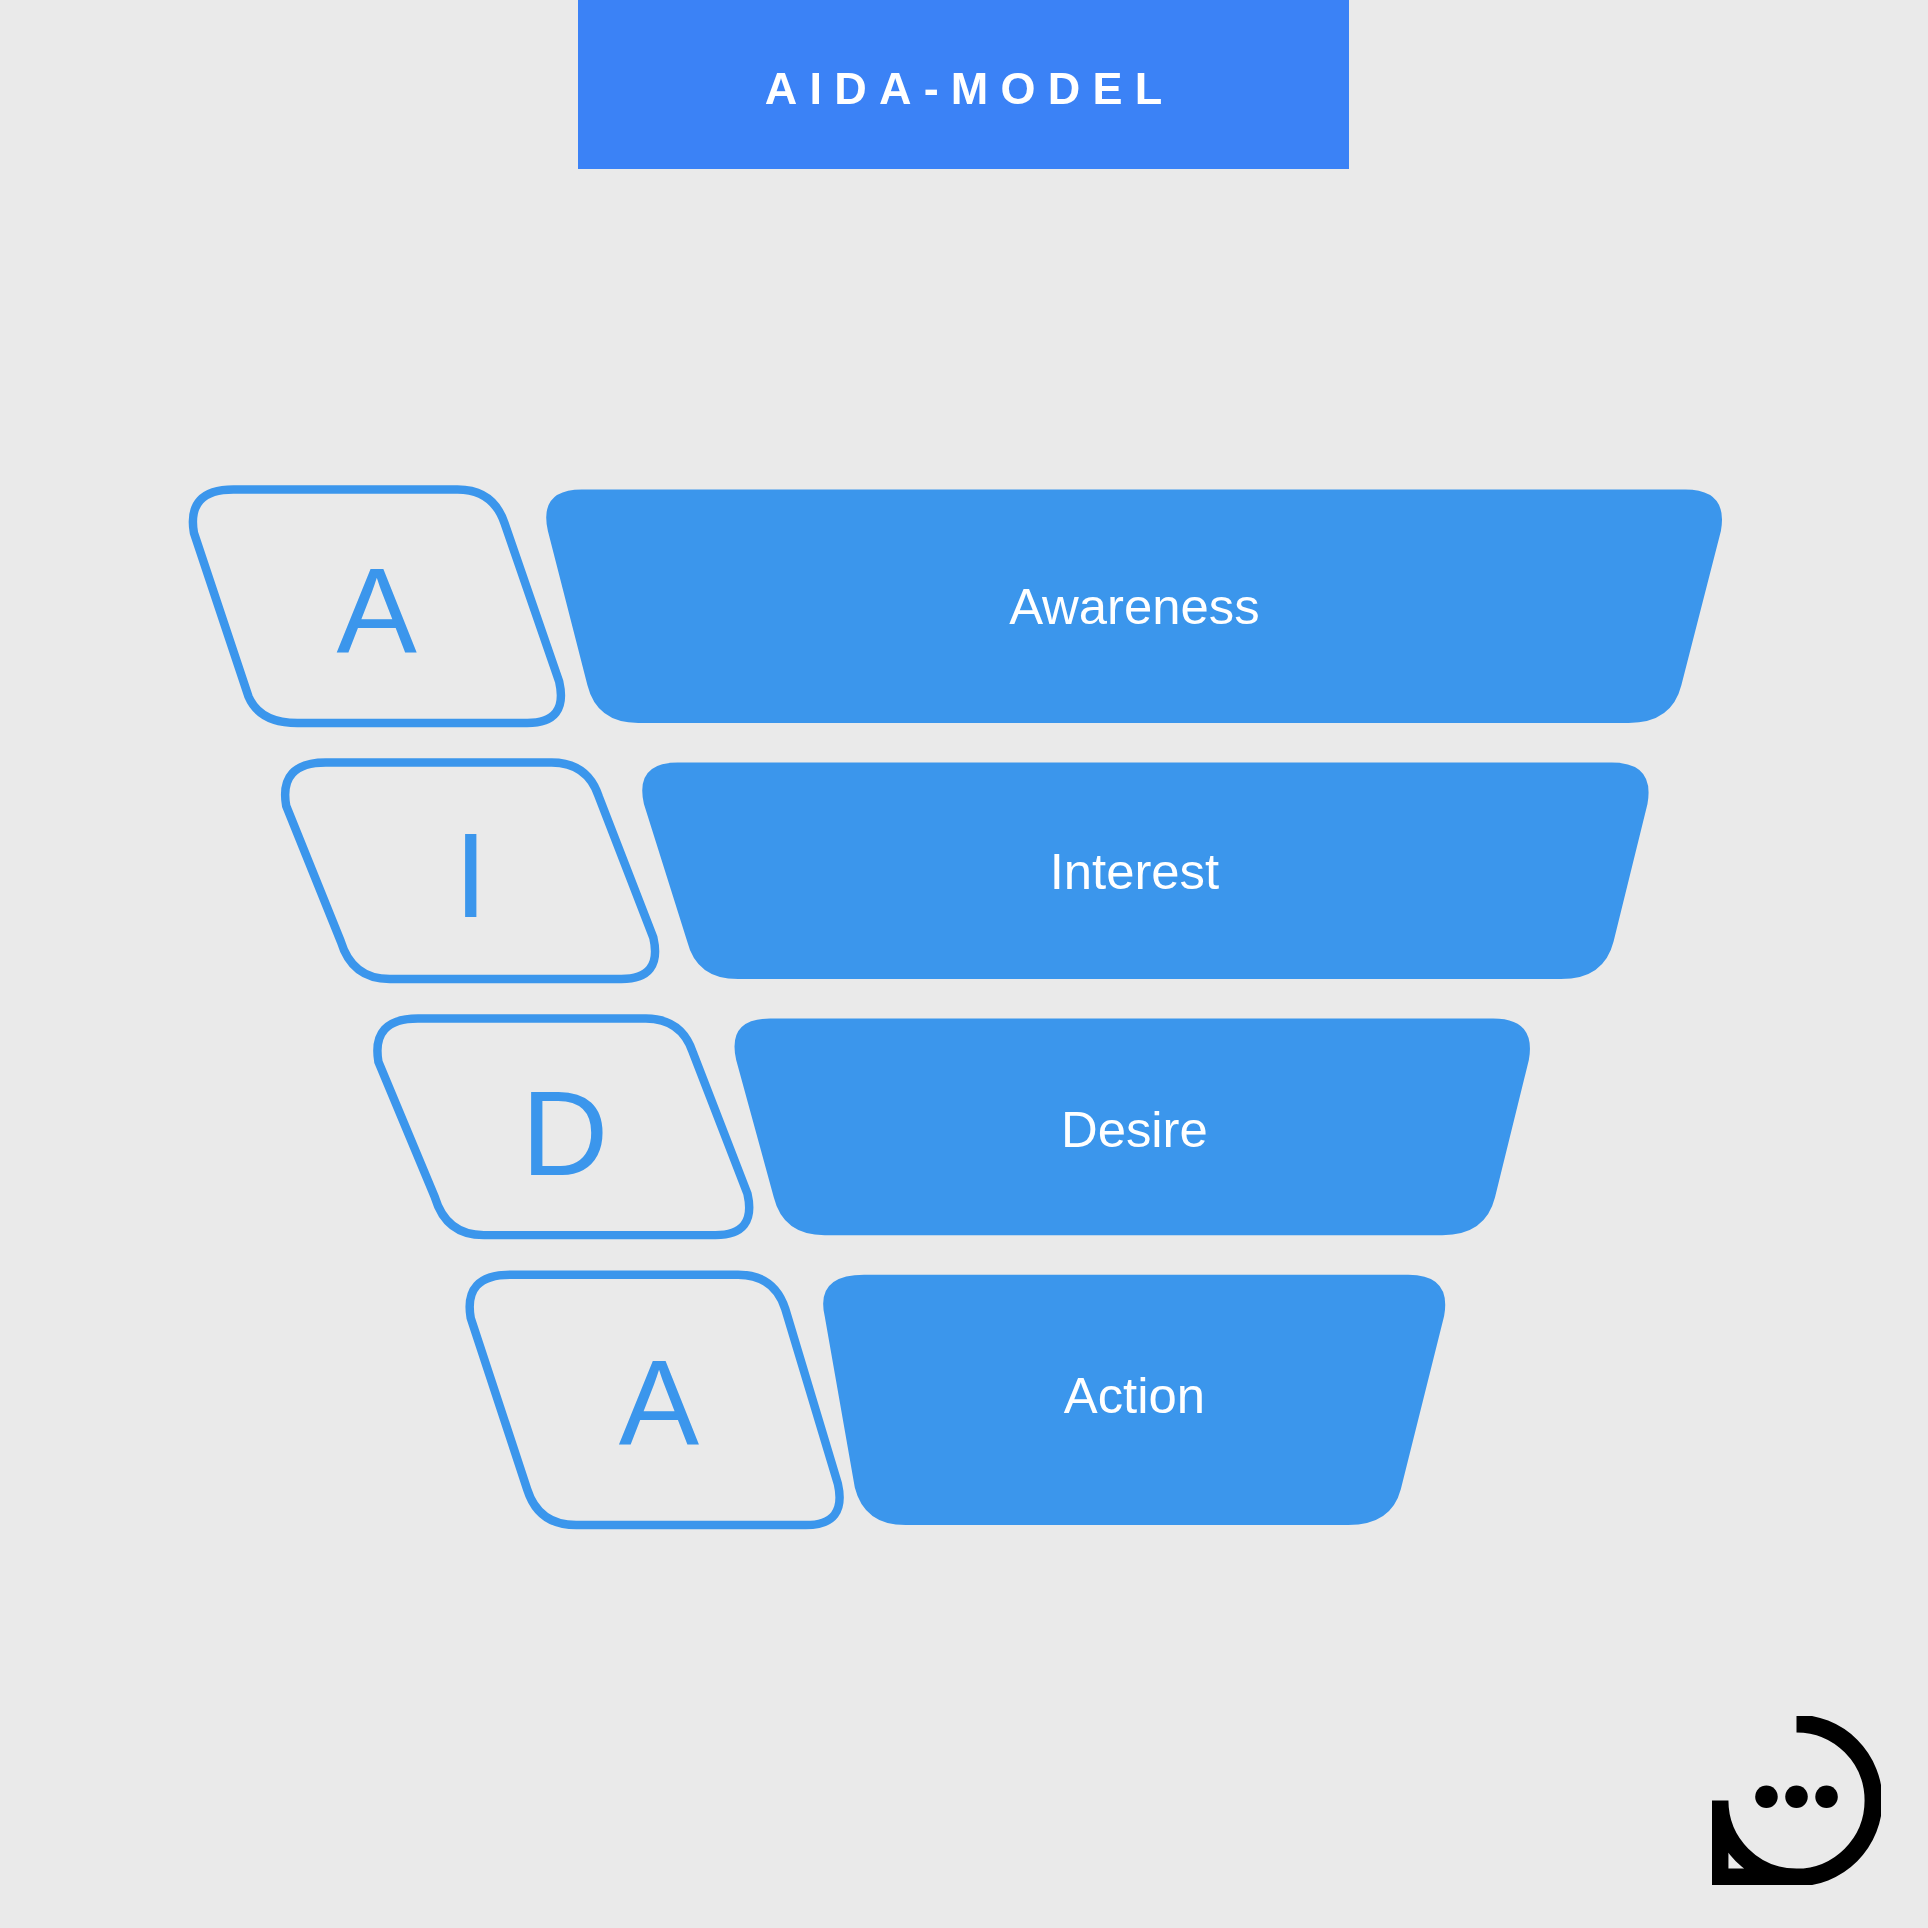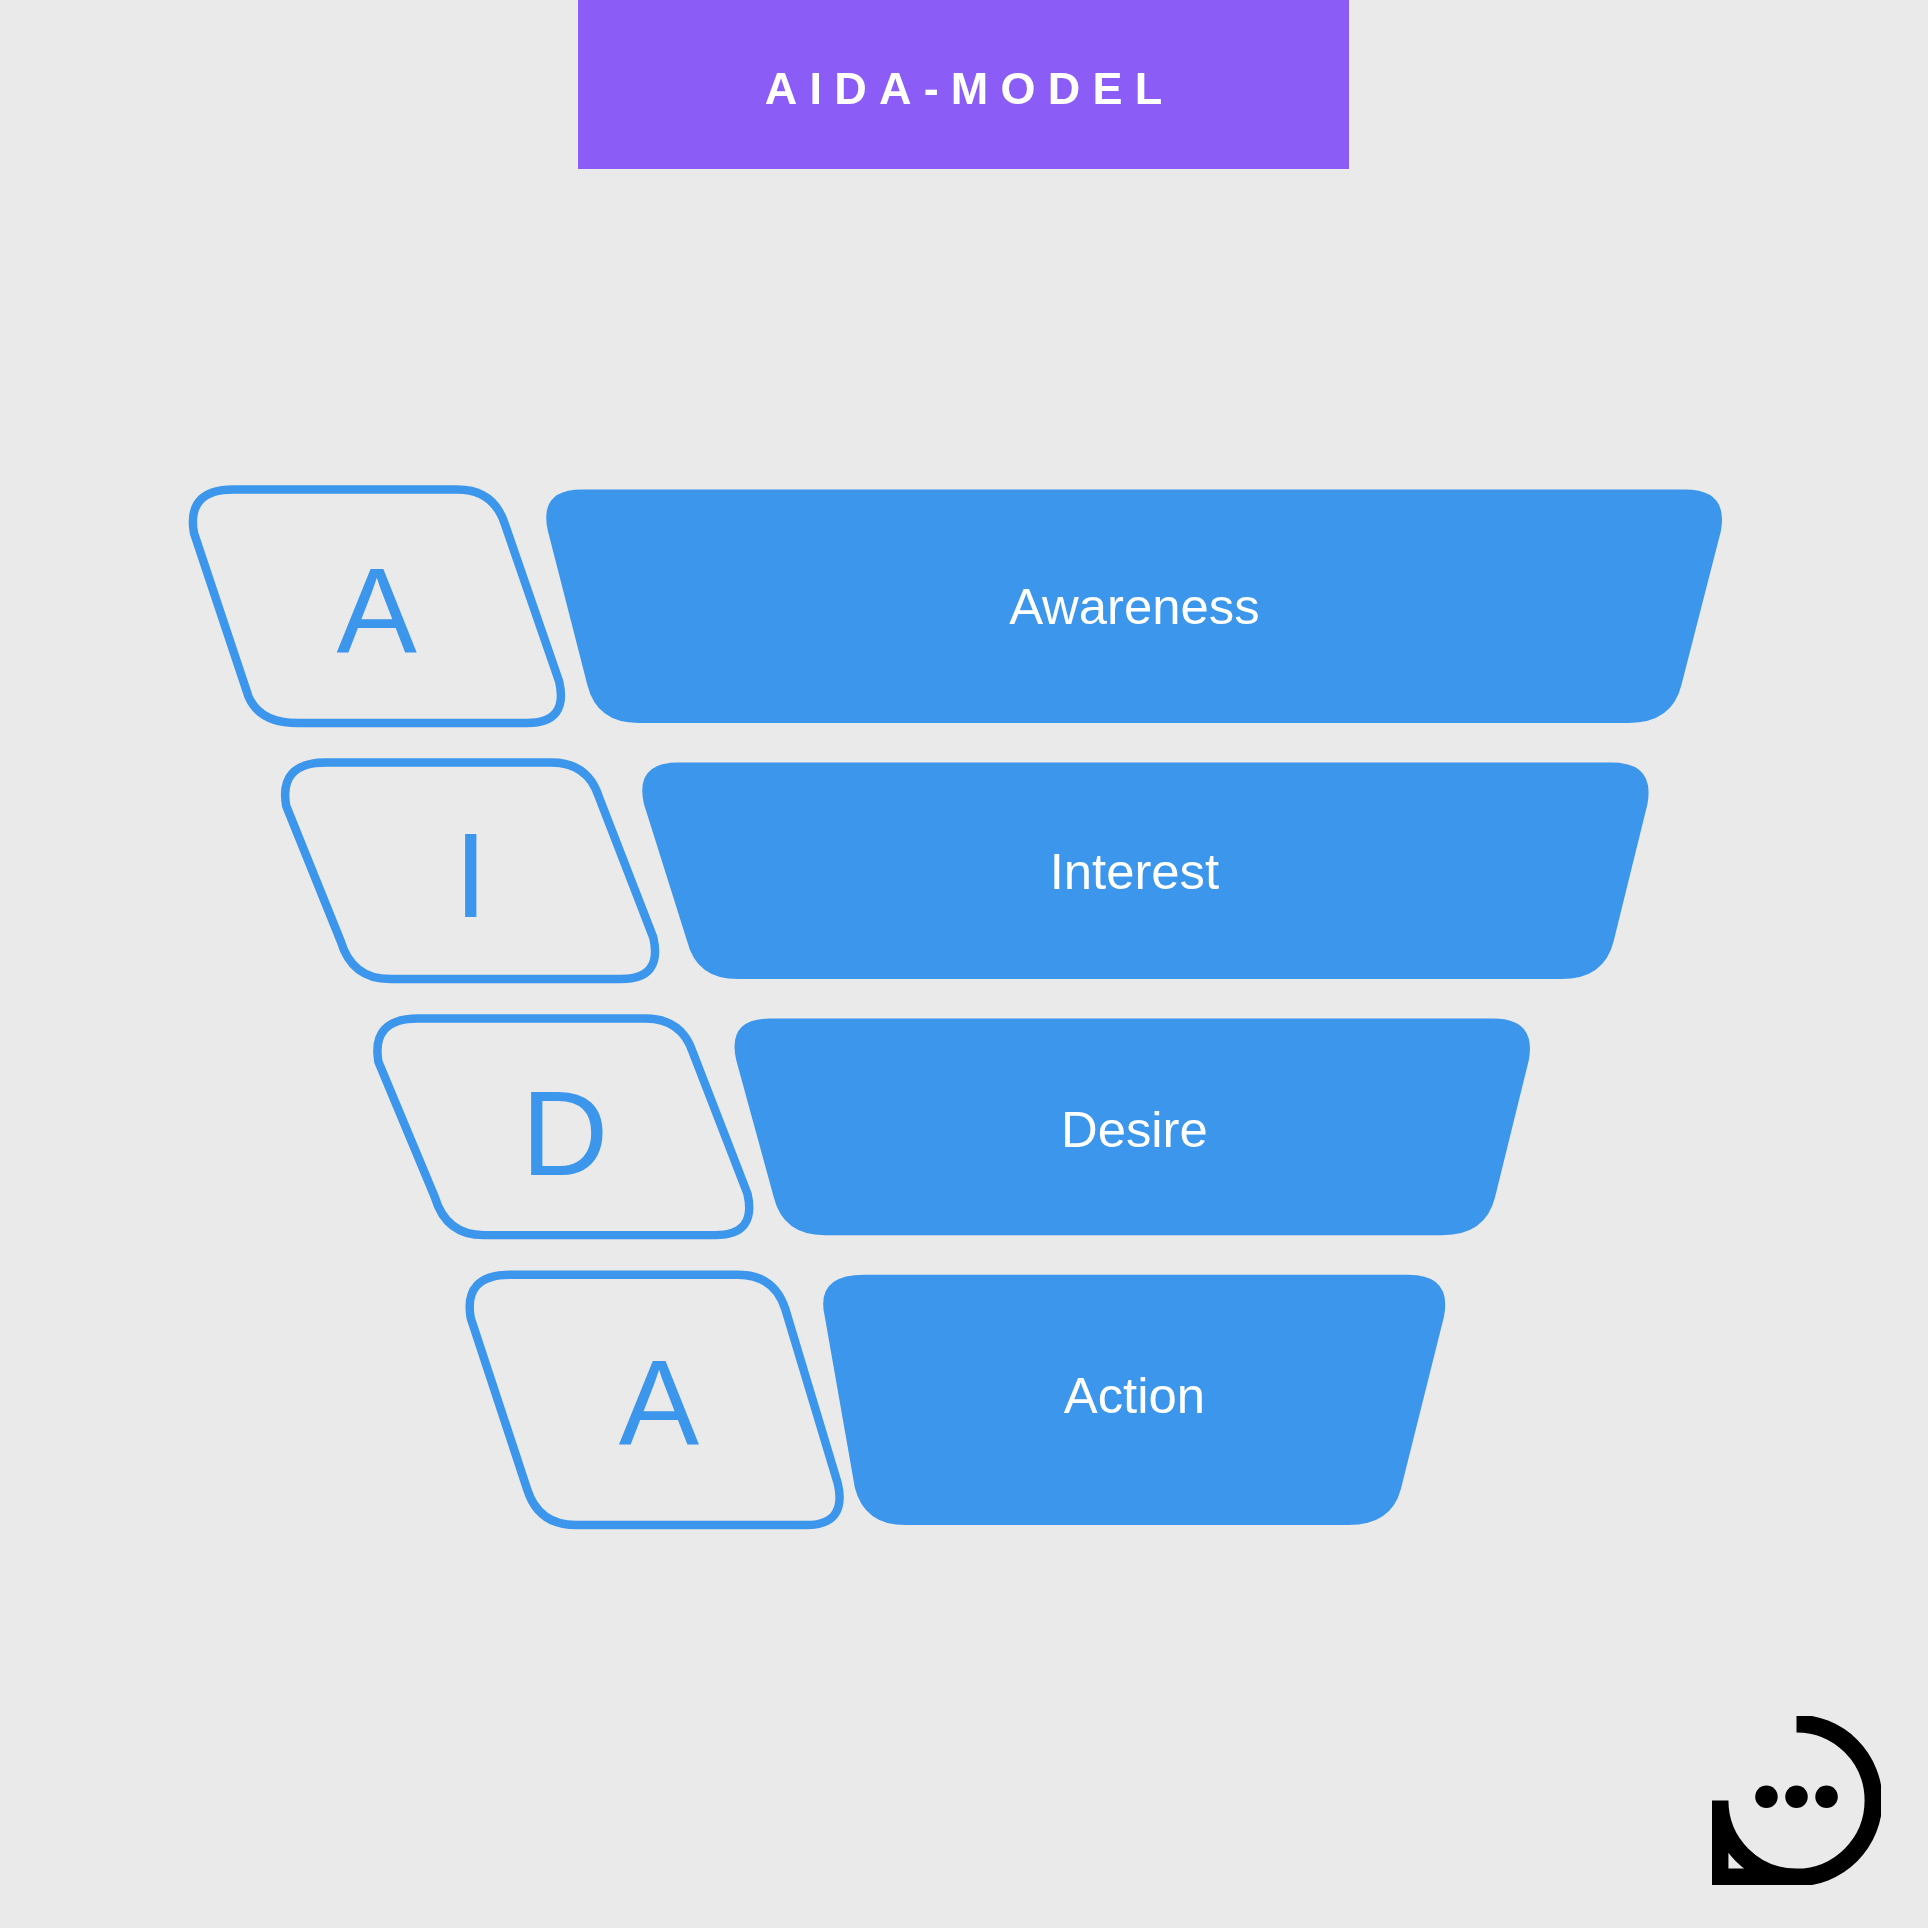--- a/index.html
+++ b/index.html
@@ -17,21 +17,21 @@
     font-family: "Liberation Sans", sans-serif;
   }
 
   
   #title-banner {
     position: absolute;
     left: 578px;
     top: 0;
     width: 771px;
     height: 169px;
-    background: #8b5cf6;
+    background: #3b82f6;
     display: flex;
     align-items: center;
     justify-content: center;
     box-sizing: border-box;
     padding-top: 9.4px;
   }
   #title-text {
     color: #ffffff;
     font-family: "Liberation Sans", sans-serif;
     font-size: 45px;

